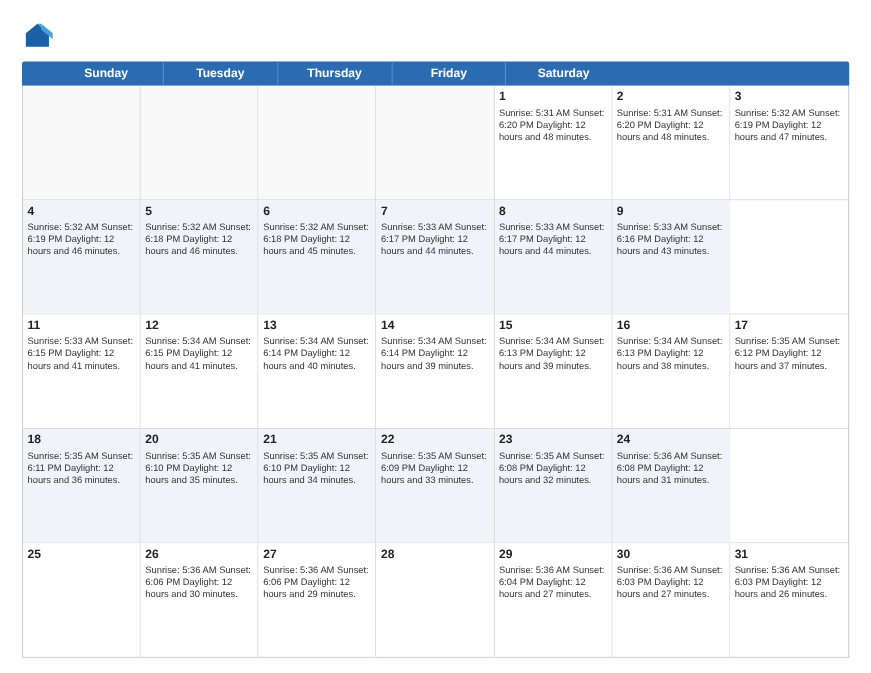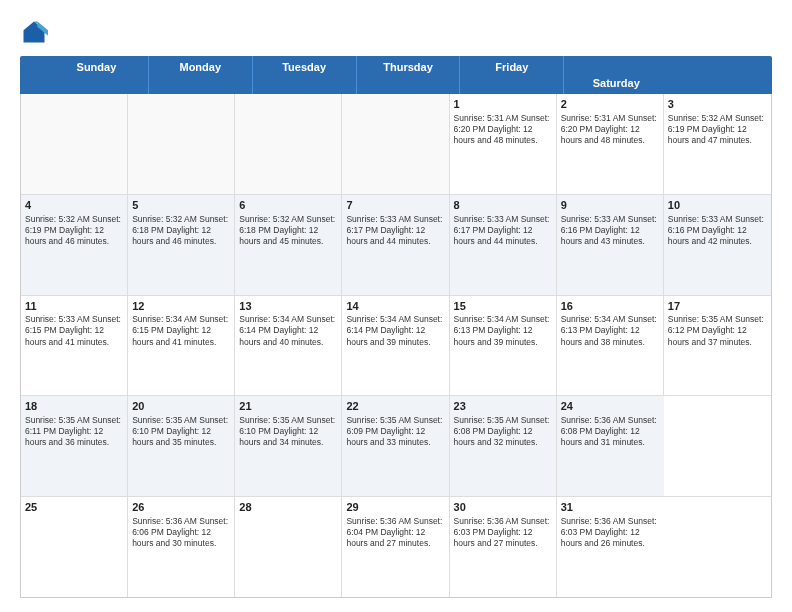--- a/index.html
+++ b/index.html
@@ -63,21 +63,21 @@
       padding-left: 25px;
     }
     .cal-header-cell {
       color: #fff;
       font-size: 11px;
       font-weight: bold;
       text-align: center;
       padding: 5px 2px;
       border-right: 1px solid #4a90d9;
     }
-    .cal-header-cell:last-child { border-right: none; margin-top: 16px; }
+    .cal-header-cell:last-child { border-right: none; }
     .cal-body {
       flex: 1;
       display: flex;
       flex-direction: column;
       border: 1px solid #ccc;
       border-top: none;
     }
     .cal-row {
       display: grid;
       grid-template-columns: repeat(7, 1fr);
@@ -127,21 +127,20 @@
     </div>
     <div class="title-block">
       <div class="main-title"></div>
       <div class="subtitle"></div>
     </div>
   </div>
 
   <div class="calendar">
     <div class="cal-header" id="cal-header">
         <div class="cal-header-cell">Sunday</div>
-        <div class="cal-header-cell">Monday</div>
         <div class="cal-header-cell">Tuesday</div>
         <div class="cal-header-cell">Thursday</div>
         <div class="cal-header-cell">Friday</div>
         <div class="cal-header-cell">Saturday</div>
       </div>
     <div class="cal-body" id="cal-body">
         <div class="cal-row">
           <div class="cal-cell empty"></div>
           <div class="cal-cell empty"></div>
           <div class="cal-cell empty"></div>
@@ -204,27 +203,20 @@
 Daylight: 12 hours
 and 44 minutes.</div>
           </div>
           <div class="cal-cell shaded">
             <div class="day-number">9</div>
             <div class="cell-text">Sunrise: 5:33 AM
 Sunset: 6:16 PM
 Daylight: 12 hours
 and 43 minutes.</div>
           </div>
-          <div class="cal-cell shaded">
-            <div class="day-number">10</div>
-            <div class="cell-text">Sunrise: 5:33 AM
-Sunset: 6:16 PM
-Daylight: 12 hours
-and 42 minutes.</div>
-          </div>
         </div>
         <div class="cal-row">
           <div class="cal-cell">
             <div class="day-number">11</div>
             <div class="cell-text">Sunrise: 5:33 AM
 Sunset: 6:15 PM
 Daylight: 12 hours
 and 41 minutes.</div>
           </div>
           <div class="cal-cell">
@@ -317,20 +309,27 @@
         <div class="cal-row">
           <div class="cal-cell">
             <div class="day-number">25</div>
           </div>
           <div class="cal-cell">
             <div class="day-number">26</div>
             <div class="cell-text">Sunrise: 5:36 AM
 Sunset: 6:06 PM
 Daylight: 12 hours
 and 30 minutes.</div>
+          </div>
+          <div class="cal-cell">
+            <div class="day-number">27</div>
+            <div class="cell-text">Sunrise: 5:36 AM
+Sunset: 6:06 PM
+Daylight: 12 hours
+and 29 minutes.</div>
           </div>
           <div class="cal-cell">
             <div class="day-number">28</div>
           </div>
           <div class="cal-cell">
             <div class="day-number">29</div>
             <div class="cell-text">Sunrise: 5:36 AM
 Sunset: 6:04 PM
 Daylight: 12 hours
 and 27 minutes.</div>

